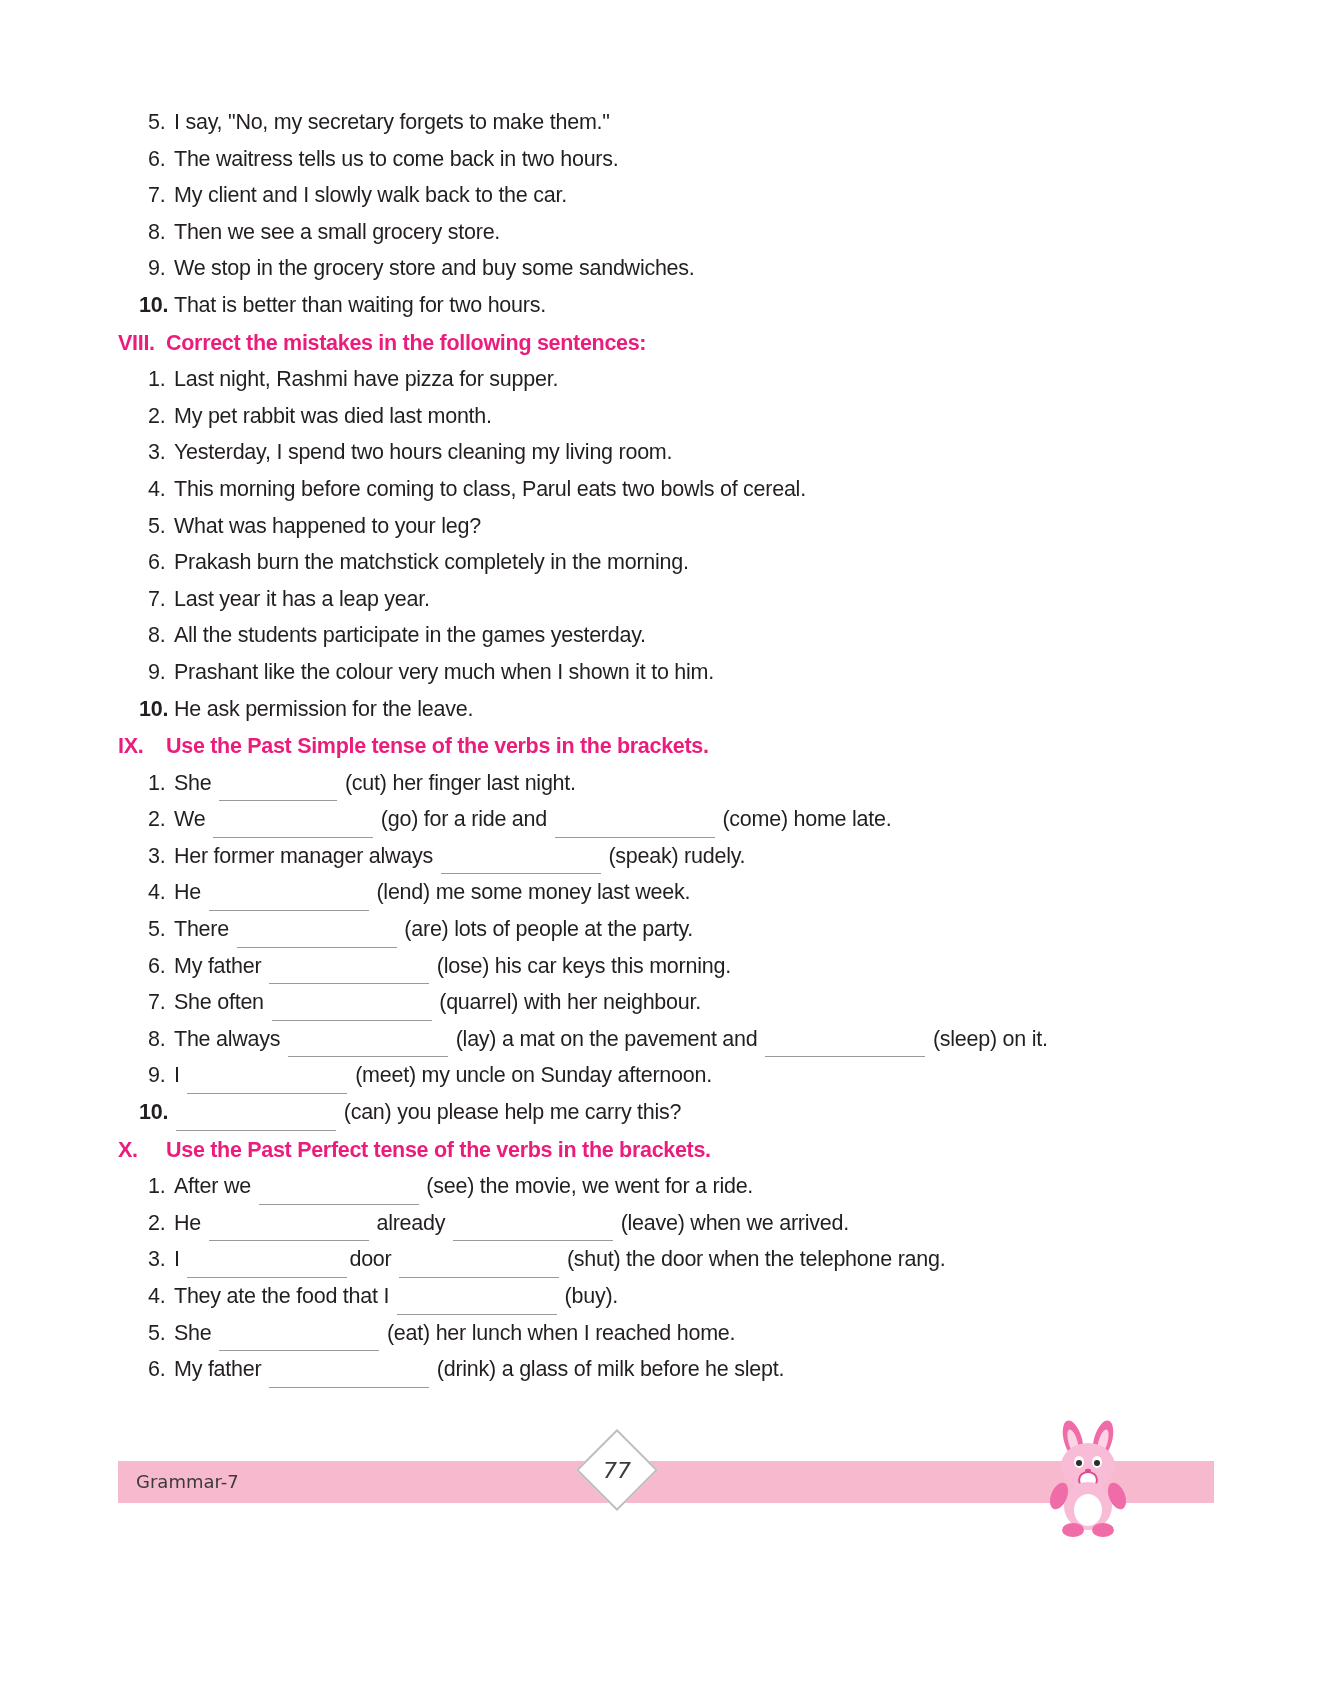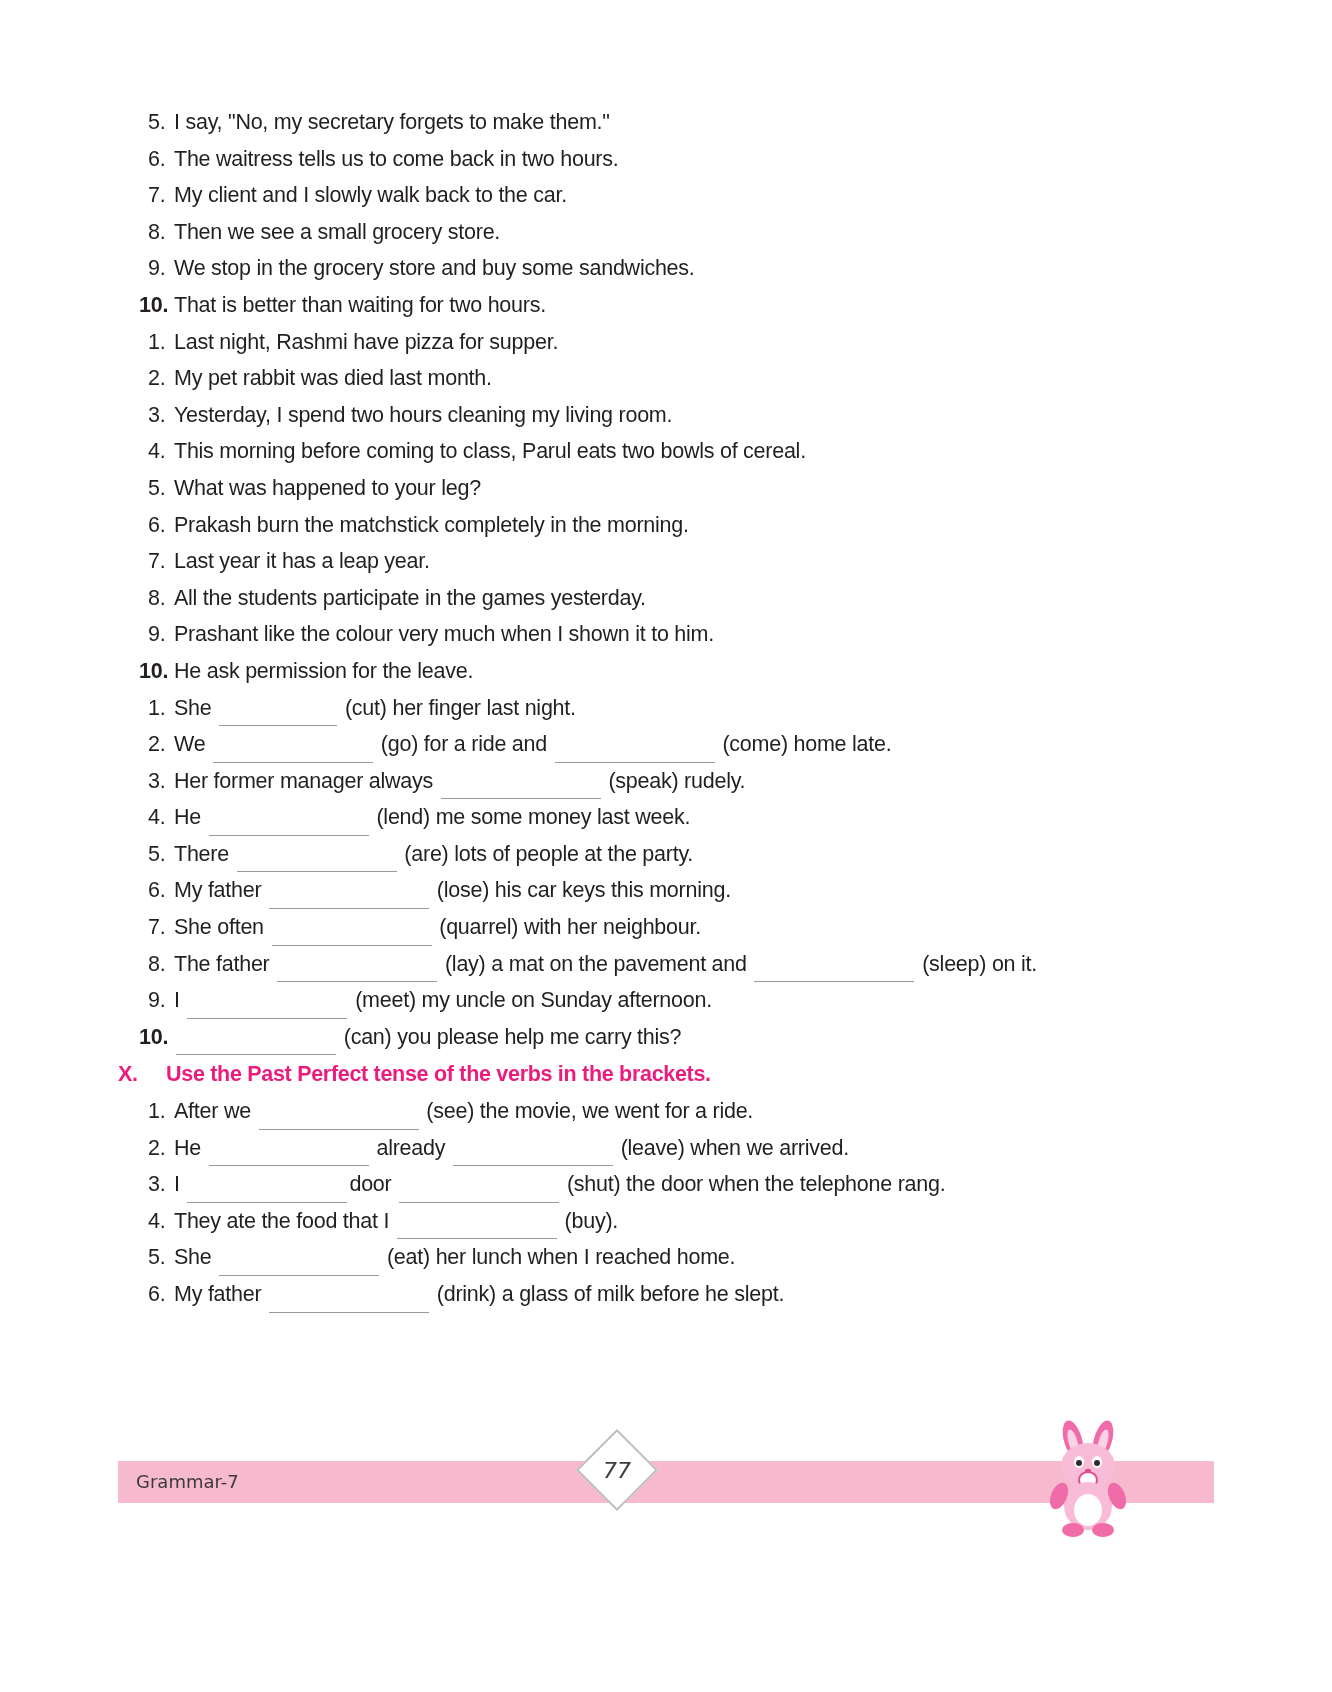--- a/index.html
+++ b/index.html
@@ -170,20 +170,24 @@
         <span class="qnum">9.</span>
         <span class="qtext">We stop in the grocery store and buy some sandwiches.</span>
       </li>
       <li class="qitem">
         <span class="qnum wide">10.</span>
         <span class="qtext">That is better than waiting for two hours.</span>
       </li>
     </ul>
 
   <div id="sections-root">
+      <div class="section-head">
+        <span class="sec-num">VIII.</span>
+        <span class="sec-title">Correct the mistakes in the following sentences:</span>
+      </div>
       <ul class="qlist">
         <li class="qitem">
           <span class="qnum">1.</span>
           <span class="qtext">Last night, Rashmi have pizza for supper.</span>
         </li>
         <li class="qitem">
           <span class="qnum">2.</span>
           <span class="qtext">My pet rabbit was died last month.</span>
         </li>
         <li class="qitem">
@@ -212,20 +216,24 @@
         </li>
         <li class="qitem">
           <span class="qnum">9.</span>
           <span class="qtext">Prashant like the colour very much when I shown it to him.</span>
         </li>
         <li class="qitem">
           <span class="qnum wide">10.</span>
           <span class="qtext">He ask permission for the leave.</span>
         </li>
       </ul>
+      <div class="section-head">
+        <span class="sec-num">IX.</span>
+        <span class="sec-title">Use the Past Simple tense of the verbs in the brackets.</span>
+      </div>
       <ul class="qlist">
         <li class="qitem">
           <span class="qnum">1.</span>
           <span class="qtext"><span>She </span><span class="blank b-sm"></span><span> (cut) her finger last night.</span></span>
         </li>
         <li class="qitem">
           <span class="qnum">2.</span>
           <span class="qtext"><span>We </span><span class="blank b-md"></span><span> (go) for a ride and </span><span class="blank b-md"></span><span> (come) home late.</span></span>
         </li>
         <li class="qitem">
@@ -243,21 +251,21 @@
         <li class="qitem">
           <span class="qnum">6.</span>
           <span class="qtext"><span>My father </span><span class="blank b-md"></span><span> (lose) his car keys this morning.</span></span>
         </li>
         <li class="qitem">
           <span class="qnum">7.</span>
           <span class="qtext"><span>She often </span><span class="blank b-md"></span><span> (quarrel) with her neighbour.</span></span>
         </li>
         <li class="qitem">
           <span class="qnum">8.</span>
-          <span class="qtext"><span>The father </span><span class="blank b-md"></span><span> (lay) a mat on the pavement and </span><span class="blank b-md"></span><span> (sleep) on it.</span></span>
+          <span class="qtext"><span>The always </span><span class="blank b-md"></span><span> (lay) a mat on the pavement and </span><span class="blank b-md"></span><span> (sleep) on it.</span></span>
         </li>
         <li class="qitem">
           <span class="qnum">9.</span>
           <span class="qtext"><span>I </span><span class="blank b-md"></span><span> (meet) my uncle on Sunday afternoon.</span></span>
         </li>
         <li class="qitem">
           <span class="qnum wide">10.</span>
           <span class="qtext"><span></span><span class="blank b-md"></span><span> (can) you please help me carry this?</span></span>
         </li>
       </ul>

